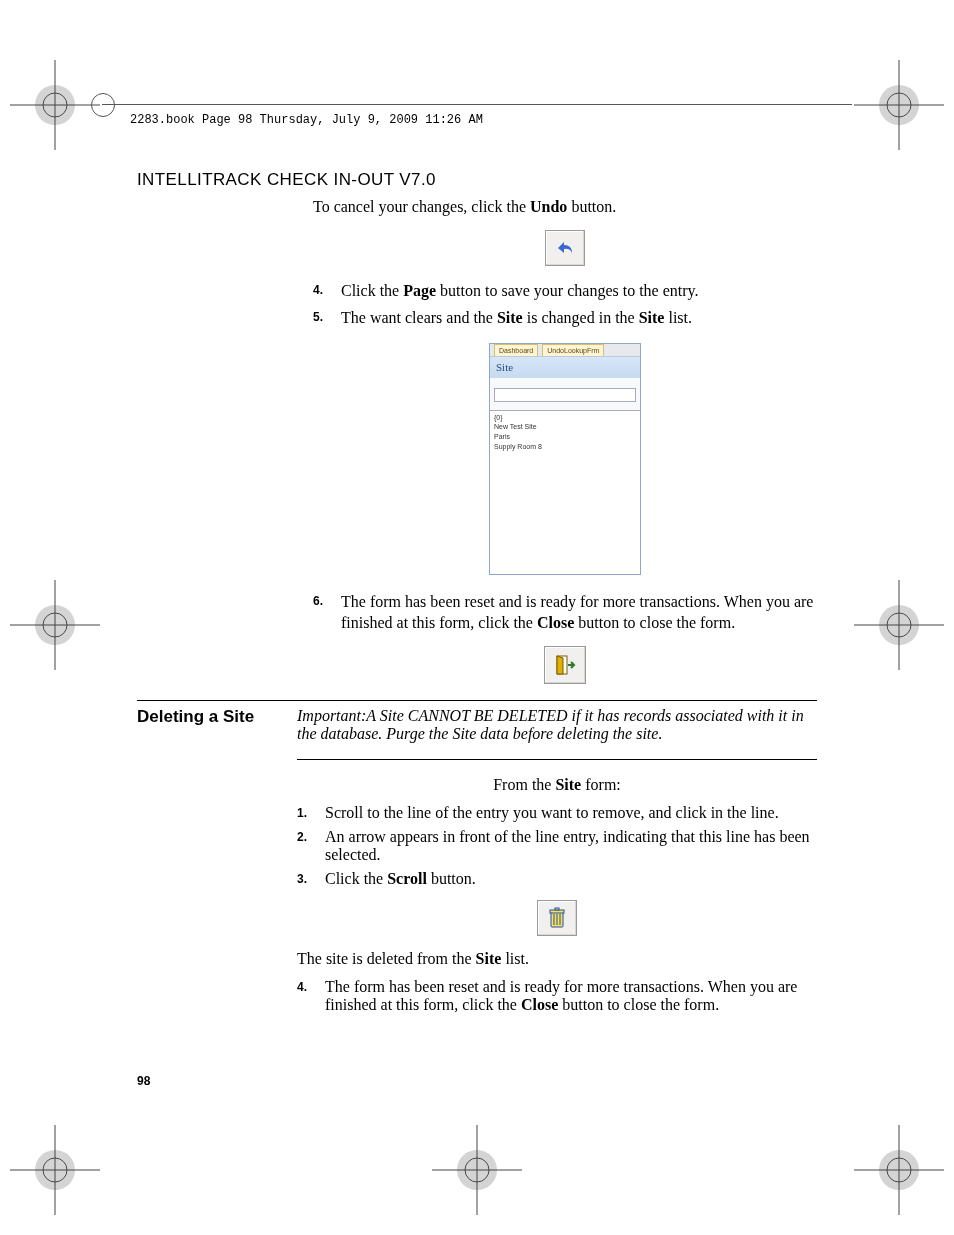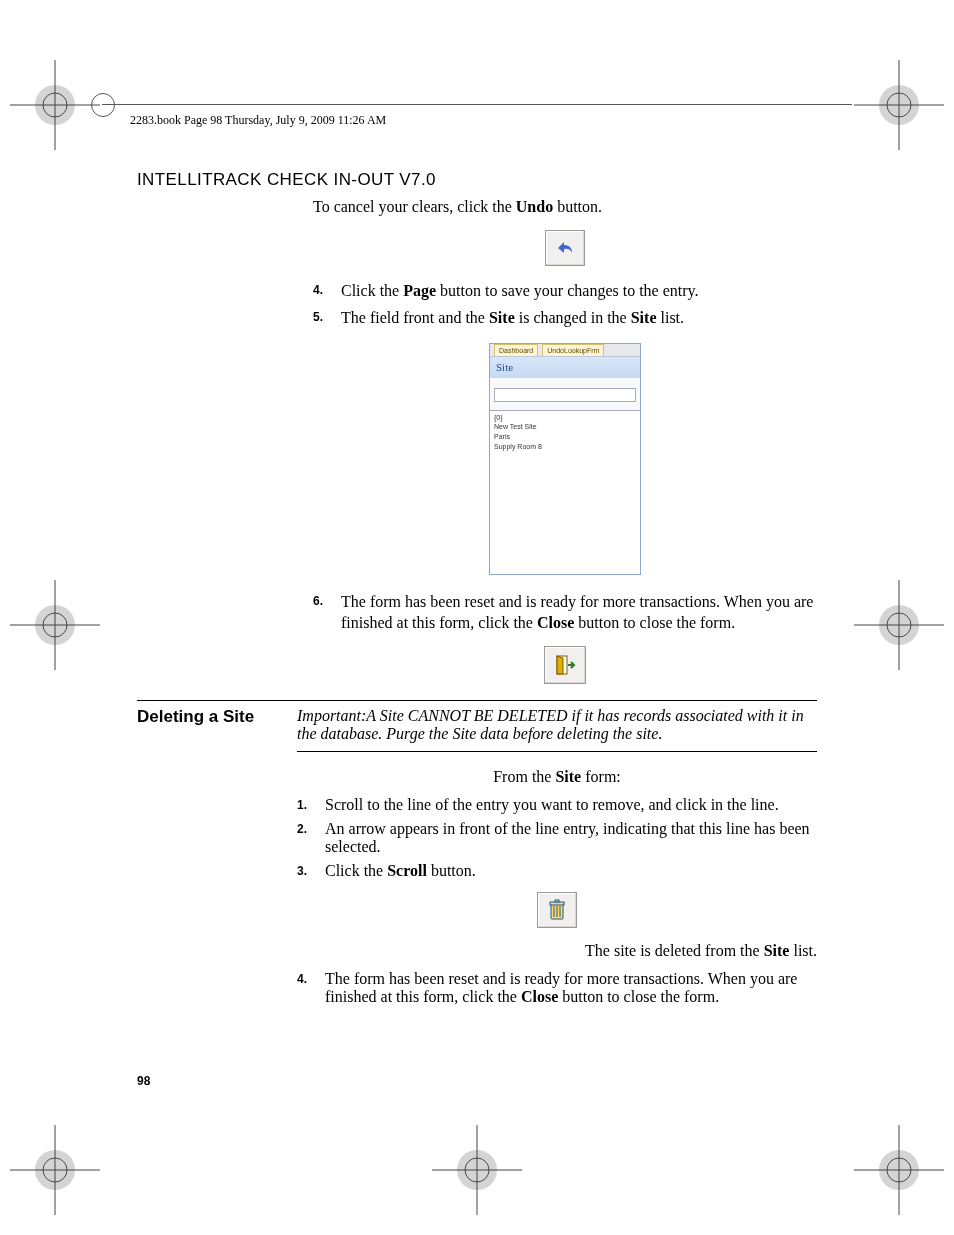--- a/index.html
+++ b/index.html
@@ -30,21 +30,21 @@
   .reg-br { bottom: 20px; right: 10px; }
   .reg-ml { top: 580px; left: 10px; }
   .reg-mr { top: 580px; right: 10px; }
   .reg-mc { bottom: 20px; left: 432px; }
 
   .header-line {
     position: absolute;
     top: 113px;
     left: 130px;
     font-size: 12px;
-    font-family: Liberation Serif, serif;
+    font-family: Liberation Mono, monospace;
   }
   .content {
     position: absolute;
     top: 170px;
     left: 137px;
     width: 680px;
   }
   .doc-title {
     font-family: "Trebuchet MS", Arial, sans-serif;
     font-size: 17px;
@@ -160,21 +160,21 @@
     font-size: 17px;
     flex: none;
   }
   .section-body {
     flex: 1;
     font-size: 16px;
   }
   .section-body .note {
     font-style: italic;
     border-bottom: 1px solid #000;
-    padding-bottom: 8px;
+    padding-bottom: 16px;
     margin-bottom: 16px;
   }
   .page-num {
     position: absolute;
     left: 137px;
     bottom: 147px;
     font-family: Arial, Helvetica, sans-serif;
     font-weight: bold;
     font-size: 12px;
   }
@@ -249,37 +249,37 @@
 
   <div class="header-line">2283.book  Page 98  Thursday, July 9, 2009  11:26 AM</div>
 
   <div class="content">
     <div class="doc-title">
       <span class="smallcaps">INTELLITRACK CHECK IN-OUT V7.0</span>
     </div>
 
     <div class="body-col">
       <p style="margin:0;">
-        <span>To cancel your clears, click the </span><b>Undo</b><span> button.</span>
+        <span>To cancel your changes, click the </span><b>Undo</b><span> button.</span>
       </p>
 
       <div class="icon-box">
         <svg width="22" height="18" viewBox="0 0 22 18">
             <path d="M4 9 L10 3 L10 6 Q18 6 18 14 Q16 9 10 10 L10 14 Z" fill="#3a66d6"></path>
           </svg>
       </div>
 
       <ol class="ol">
         <li>
           <span class="num">4.</span>
           <span>Click the </span><b>Page</b><span> button to save your changes to the entry.</span>
         </li>
         <li>
           <span class="num">5.</span>
-          <span>The field front and the </span><b>Site</b><span> is changed in the </span><b>Site</b><span> list.</span>
+          <span>The want clears and the </span><b>Site</b><span> is changed in the </span><b>Site</b><span> list.</span>
         </li>
       </ol>
 
       <div class="screenshot">
         <div class="ss-tabs">
           <span class="ss-tab">Dashboard</span>
           <span class="ss-tab">UndoLookupFrm</span>
         </div>
         <div class="ss-title">Site</div>
         <div class="ss-input"></div>
@@ -335,21 +335,21 @@
           <svg width="20" height="22" viewBox="0 0 20 22">
             <rect x="4" y="5" width="12" height="15" rx="1" fill="#ffe24a" stroke="#1b4fbf"></rect>
             <line x1="7" y1="7" x2="7" y2="18" stroke="#1b4fbf"></line>
             <line x1="10" y1="7" x2="10" y2="18" stroke="#1b4fbf"></line>
             <line x1="13" y1="7" x2="13" y2="18" stroke="#1b4fbf"></line>
             <rect x="3" y="3" width="14" height="3" fill="#ffe24a" stroke="#1b4fbf"></rect>
             <rect x="8" y="1" width="4" height="2" fill="#ffe24a" stroke="#1b4fbf"></rect>
           </svg>
         </div>
 
-        <p style="margin:0 0 6px 0;text-align:right;">
+        <p style="margin:0 0 6px 0;">
           <span>The site is deleted from the </span><b>Site</b><span> list.</span>
         </p>
 
         <ol class="ol">
           <li>
             <span class="num">4.</span>
             <span>The form has been reset and is ready for more transactions. When you are finished at this form, click the </span><b>Close</b><span> button to close the form.</span>
           </li>
         </ol>
       </div>

